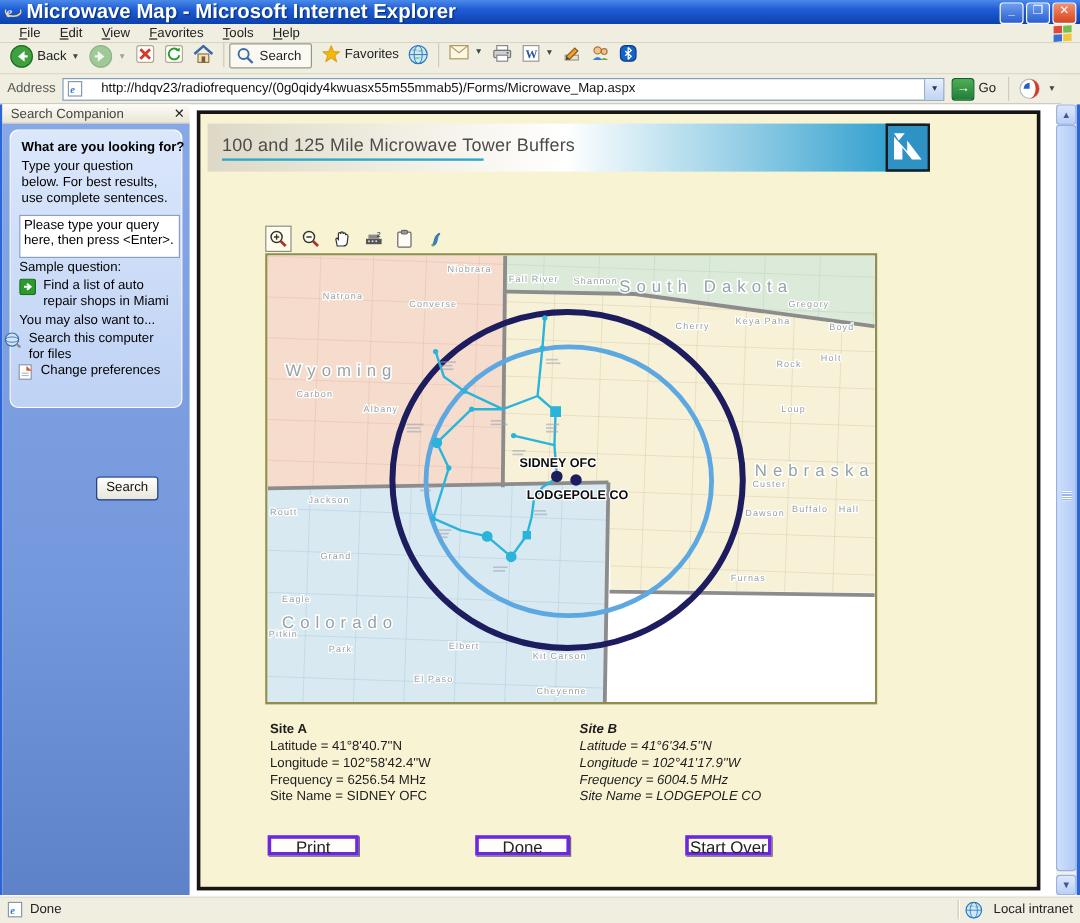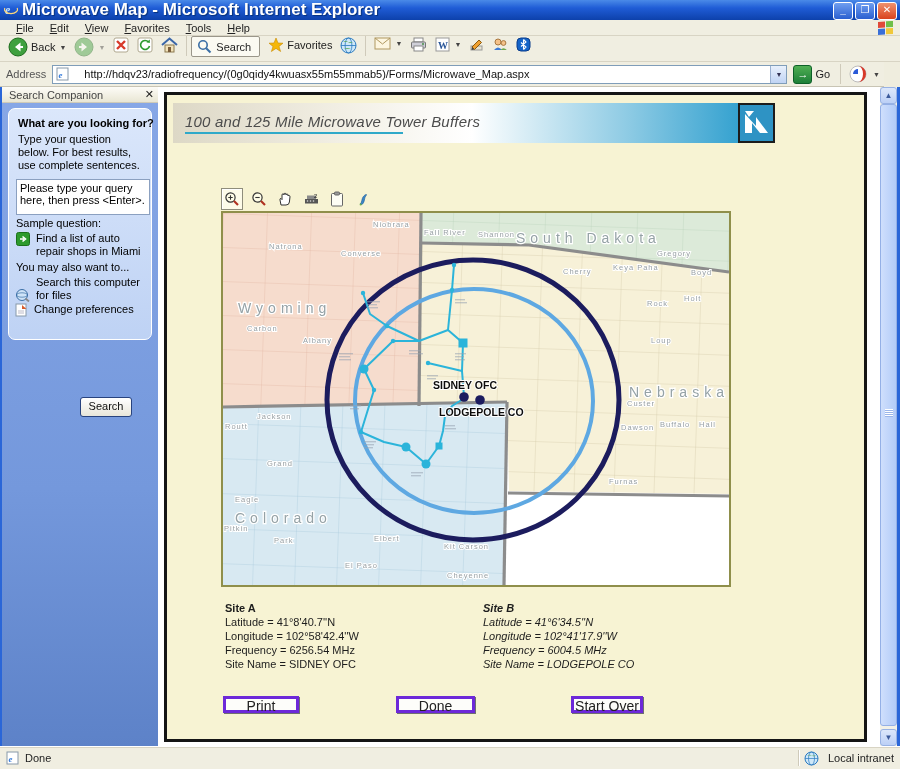--- a/index.html
+++ b/index.html
@@ -35,21 +35,21 @@
   #sbheader{left:0;top:0;width:156px;height:16px;background:linear-gradient(180deg,#fdfcf7,#e9e6d4);border-bottom:1px solid #cfcab8;color:#444;display:flex;align-items:center;padding:0 4px 0 7px;box-sizing:border-box;}
   #sbheader .x{margin-left:auto;color:#222;font-weight:bold;font-size:11px;}
   #sbbody{left:0;top:16px;width:156px;height:643px;background:linear-gradient(180deg,#87a7e6 0%,#7498dc 60%,#5d82c8 100%);}
   #sbpanel{left:6px;top:5px;width:144px;height:232px;background:linear-gradient(180deg,#dbe7fb,#bed2f4);border:1px solid #fff;border-radius:7px;box-sizing:border-box;}
   #sbquery{left:7px;top:58px;width:126px;height:30px;font-family:"Liberation Sans",sans-serif;font-size:11px;border:1px solid #8ba0c0;resize:none;padding:2px 3px;color:#000;background:#fff;}
   .sbrow{display:flex;gap:6px;align-items:flex-start;}
   .sbico{flex:0 0 auto;}
   #sbsearch{left:74px;top:308px;width:50px;height:18px;background:linear-gradient(180deg,#fff,#e8e6da);border:1px solid #28437e;border-radius:3px;font-size:11px;text-align:center;line-height:16px;color:#111;}
   
   #page{left:164px;top:5px;width:703px;height:650px;background:#F7F3D3;border:3px solid #151515;box-sizing:border-box;}
-  #band{left:6px;top:8px;width:598px;height:40px;background:linear-gradient(90deg,#ddd8c6 0%,#f2efe4 28%,#ffffff 50%,#8ecbe4 76%,#1b96ca 100%);font-style:italic;}
+  #band{left:6px;top:8px;width:598px;height:40px;background:linear-gradient(90deg,#ddd8c6 0%,#f2efe4 28%,#ffffff 50%,#8ecbe4 76%,#1b96ca 100%);}
   #band .bt{position:absolute;left:12px;top:0;line-height:38px;font-size:15px;color:#4c4c4c;letter-spacing:.2px;}
   #bandline{position:absolute;left:12px;top:29px;width:218px;height:2px;background:#2fa9c9;}
   #logo{left:571px;top:8px;width:37px;height:40px;background:#2e93c4;border:2px solid #1c1c1c;box-sizing:border-box;}
   #maptools{left:54px;top:92px;height:24px;display:flex;align-items:center;gap:6px;}
   .mtool{width:20px;height:20px;display:flex;align-items:center;justify-content:center;}
   .mtool.sel{border:1px solid #8f8d7c;background:#fdfbe9;box-shadow:inset 1px 1px 0 #fff;}
   #mapbox{left:54px;top:116px;width:510px;height:376px;border:2px solid #8F8F4B;box-sizing:border-box;background:#fff;}
   
   .siteinfo{font-size:11px;color:#1d1d1d;line-height:14px;}
   .siteinfo .sh{font-weight:bold;}
@@ -246,21 +246,21 @@
       <textarea id="sbquery" class="abs" style="left: 14px; top: 76px;">Please type your query here, then press &lt;Enter&gt;.</textarea>
       <div class="abs txt" style="left:14px;top:114px;">Sample question:</div>
       <div class="abs sbrow" style="left:14px;top:129px;width:128px;">
         <svg class="sbico" width="14" height="14">
             <rect x="0.5" y="0.5" width="13" height="13" rx="2" fill="#2d9a2d" stroke="#1a701a"></rect>
             <path d="M4 7 L8 7 M6.5 4.5 L9.5 7 L6.5 9.5" stroke="#fff" stroke-width="1.6" fill="none"></path>
           </svg>
         <span class="txt" style="line-height:13px;">Find a list of auto repair shops in Miami</span>
       </div>
       <div class="abs txt" style="left:14px;top:158px;">You may also want to...</div>
-      <div class="abs sbrow" style="left:13px;top:173px;width:130px;align-items:flex-end;">
+      <div class="abs sbrow" style="left:1px;top:173px;width:130px;">
         <svg class="sbico" width="15" height="14">
             <circle cx="7" cy="7" r="5.5" fill="#cfe4f8" stroke="#3a6ea5"></circle>
             <ellipse cx="7" cy="7" rx="5.5" ry="2.2" fill="none" stroke="#3a6ea5" stroke-width=".7"></ellipse>
             <line x1="10.5" y1="10.5" x2="14" y2="13.5" stroke="#888" stroke-width="1.8"></line>
           </svg>
         <span class="txt" style="line-height:13px;">Search this computer for files</span>
       </div>
       <div class="abs sbrow" style="left:13px;top:200px;width:130px;">
         <svg class="sbico" width="13" height="14">
             <rect x="1" y="1" width="10" height="12" fill="#fff" stroke="#8899aa"></rect>

